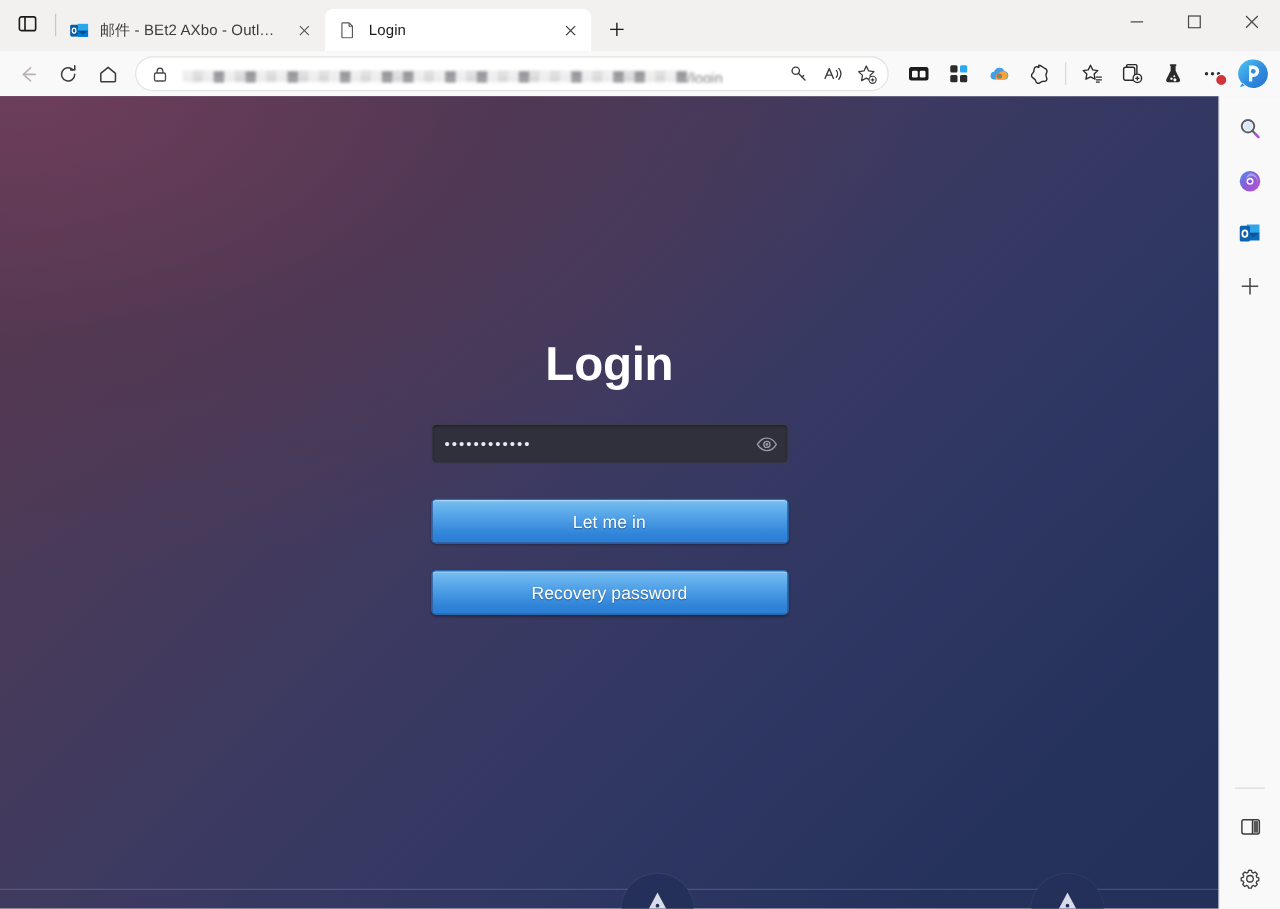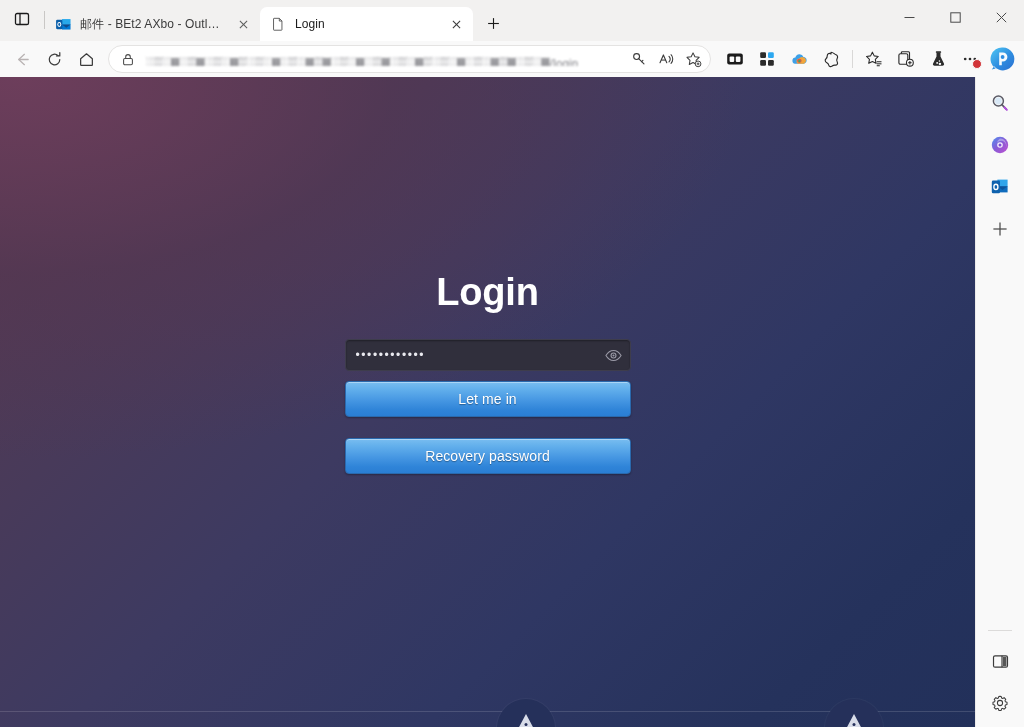--- a/index.html
+++ b/index.html
@@ -196,21 +196,21 @@
     border: 1px solid #2a69ad;
     background: linear-gradient(180deg, #79bdf0 0%, #63b0ec 20%, #4596e2 55%, #2f84d8 82%, #2a7ed4 100%);
     color: #ffffff;
     font-family: "Liberation Sans", sans-serif;
     font-size: 14px;
     text-shadow: 0 1px 1px rgba(0,0,0,.35);
     box-shadow: inset 0 1px 0 rgba(255,255,255,.38), 0 1px 2px rgba(0,0,0,.3);
     cursor: pointer;
     letter-spacing: .1px;
   }
-  .btn-login { margin-top: 10px; }
+  .btn-login { margin-top: 28px; }
   .btn-recovery { margin-top: 21px; }
 
   .bottom-orbs { position: absolute; left: 0; bottom: 0; width: 100%; height: 60px; }
   .orb {
     position: absolute; bottom: -30px;
     width: 58px; height: 58px; border-radius: 50%;
     background: #25305a;
     display: flex; align-items: flex-start; justify-content: center;
     box-shadow: 0 0 0 1px rgba(255,255,255,.04);
   }

